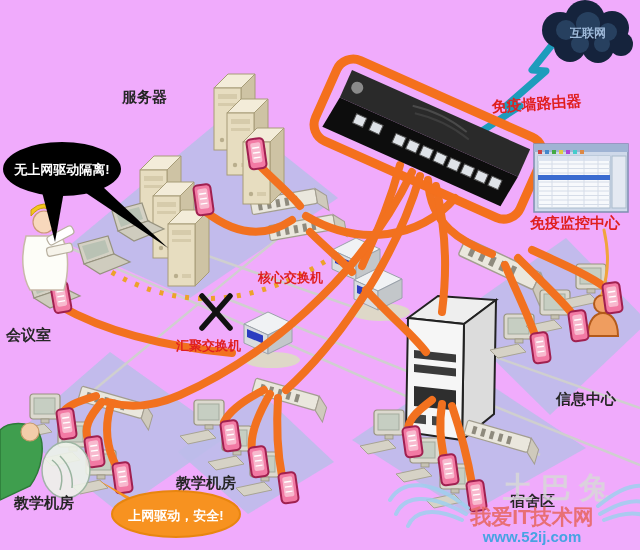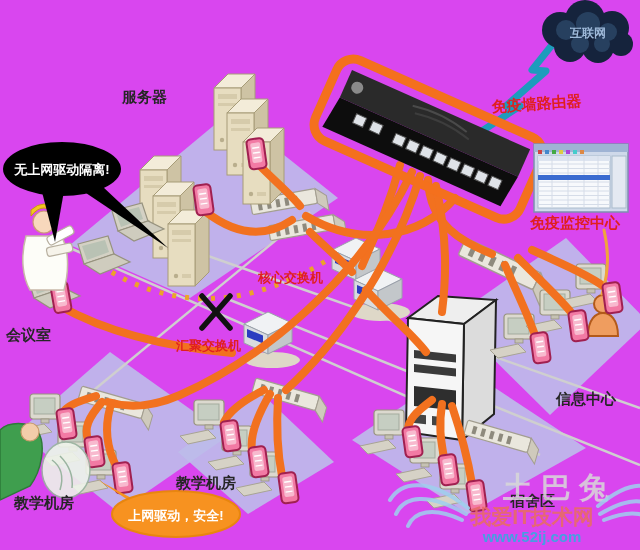--- a/index.html
+++ b/index.html
@@ -1,16 +1,16 @@
 <!DOCTYPE html>
 <html><head>
 <meta charset="utf-8">
 <style>
   html,body{margin:0;padding:0;background:#ffffff;}
-  #stage{position:relative;width:640px;height:550px;background:#d946ef;overflow:hidden;}
+  #stage{position:relative;width:640px;height:550px;background:#f0abfc;overflow:hidden;}
   svg{display:block;}
   text{font-family:"Liberation Sans",sans-serif;}
   .lbl{font-weight:bold;fill:#262626;font-size:15px;}
   .lbl-red{font-weight:bold;fill:#e01f1f;font-size:13px;}
   .lbl-red-big{font-weight:bold;fill:#e01f1f;font-size:15px;}
   .bubble-text{font-weight:bold;fill:#ffffff;font-size:13px;}
   .cloud-text{font-weight:bold;fill:#9db8d8;font-size:12px;}
   .wm-site{font-weight:bold;fill:#e86a6a;font-size:21px;opacity:.92;}
   .wm-url{font-weight:bold;fill:#3fa3e2;font-size:15px;opacity:.95;}
   .wm-brand{font-weight:bold;fill:#d8d8d8;font-size:30px;opacity:.85;letter-spacing:8px;}

